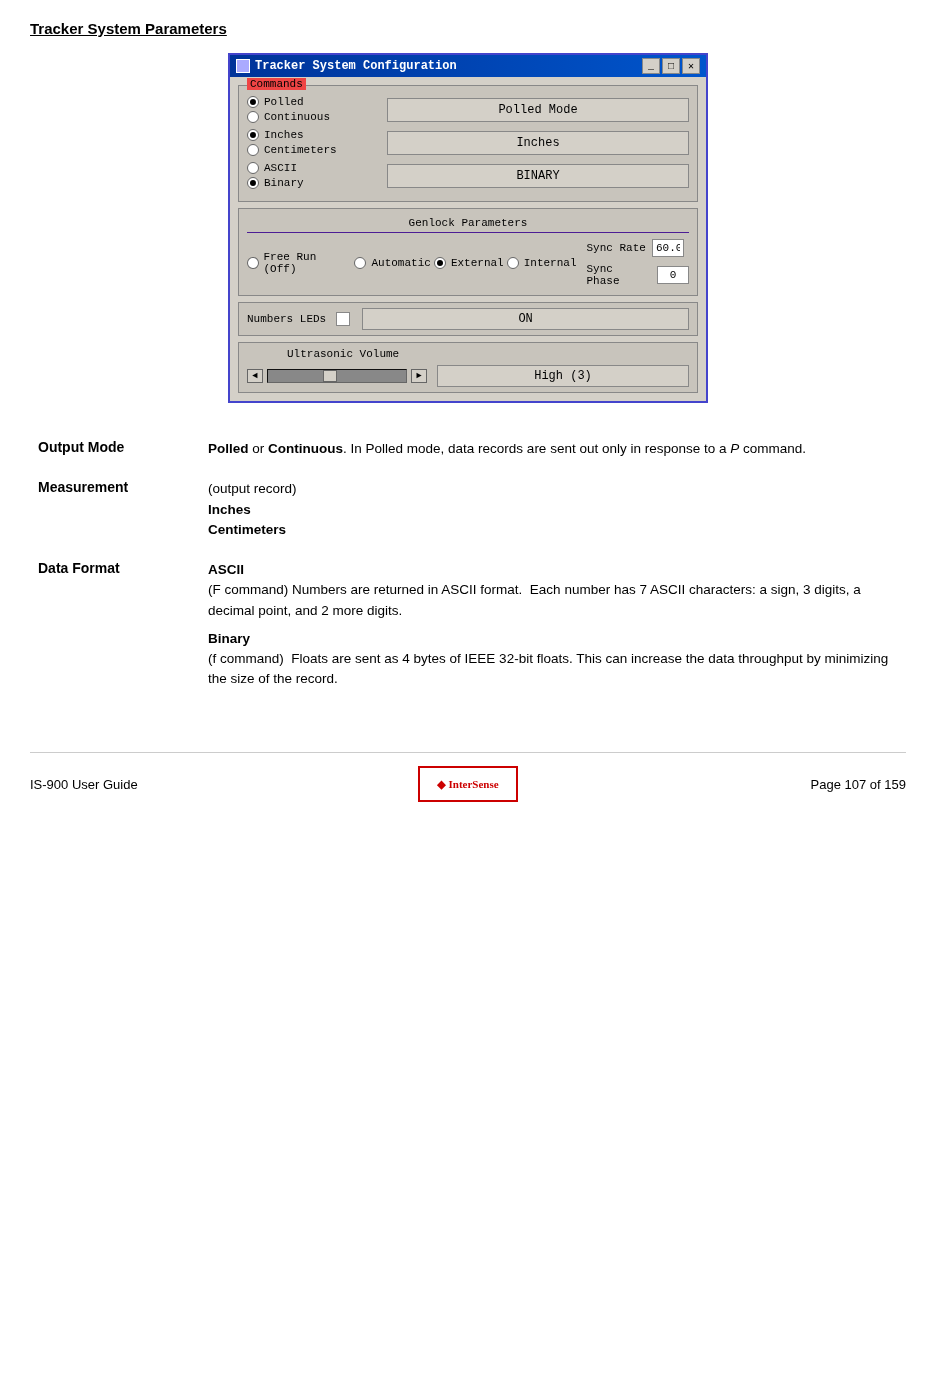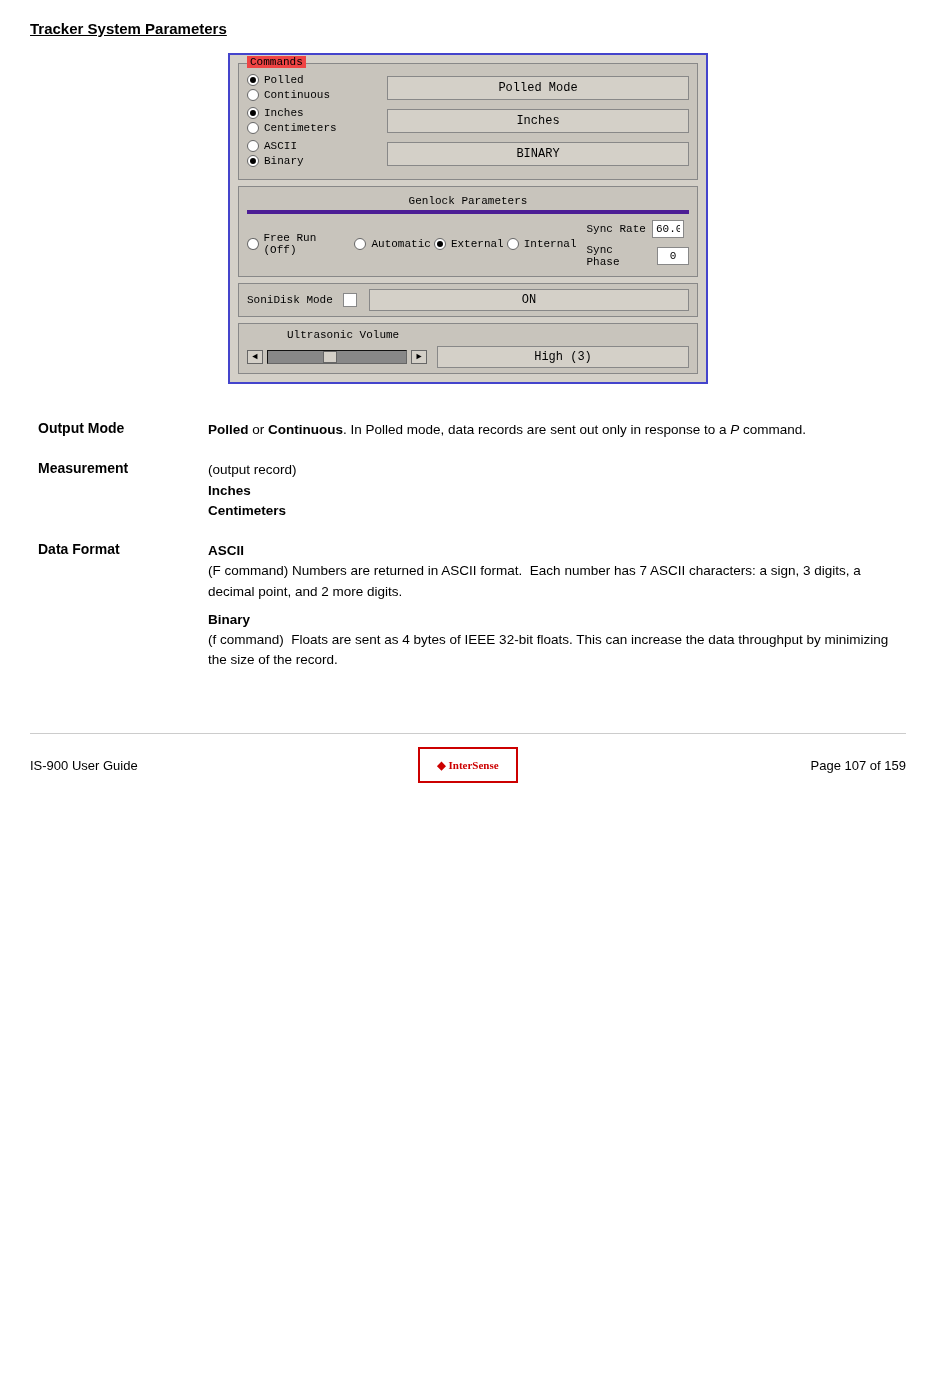--- a/index.html
+++ b/index.html
@@ -158,21 +158,21 @@
       background: #c8c4bc;
       margin-bottom: 6px;
       padding: 8px;
       position: relative;
     }
 
     .genlock-title {
       text-align: center;
       font-size: 11px;
       margin-bottom: 6px;
-      border-bottom: 4px solid #4c1d95;
+      border-bottom: 1px solid #4c1d95;
       padding-bottom: 3px;
     }
 
     .genlock-left {
       display: flex;
       flex-direction: row;
       gap: 3px;
     }
 
     .genlock-layout {
@@ -380,20 +380,31 @@
     .mono { font-family: 'Courier New', Courier, monospace; }
   </style>
 </head>
 <body>
 
 <div class="page-heading">Tracker System Parameters</div>
 
 <div class="dialog-wrapper">
   <div class="dialog">
 
+    <div class="dialog-titlebar">
+      <div class="dialog-titlebar-left">
+        <span class="title-icon"></span>
+        <span>Tracker System Configuration</span>
+      </div>
+      <div class="titlebar-buttons">
+        <div class="titlebar-btn">_</div>
+        <div class="titlebar-btn">□</div>
+        <div class="titlebar-btn">✕</div>
+      </div>
+    </div>
 
     <div class="dialog-content">
 
       <div class="group-box">
         <span class="group-box-label mono">Commands</span>
 
         <div class="radio-section">
           <div class="radio-options">
             <div class="radio-row">
               <div class="radio-input">
@@ -472,21 +483,21 @@
             </div>
             <div class="sync-row">
               <span class="mono">Sync Phase</span>
               <input class="sync-input mono" type="text" value="0" style="">
             </div>
           </div>
         </div>
       </div>
 
       <div class="sonidisk-row">
-        <span class="mono sonidisk-label">SoniDisk Mode</span>
+        <span class="mono sonidisk-label">Numbers LEDs</span>
         <div class="checkbox-square"></div>
         <div class="on-display mono">ON</div>
       </div>
 
       <div class="ultrasonic-box">
         <div class="ultrasonic-top">
           <span class="mono ultrasonic-label">Ultrasonic Volume</span>
         </div>
         <div style="display:flex; align-items:center;">
           <div class="slider-container">

